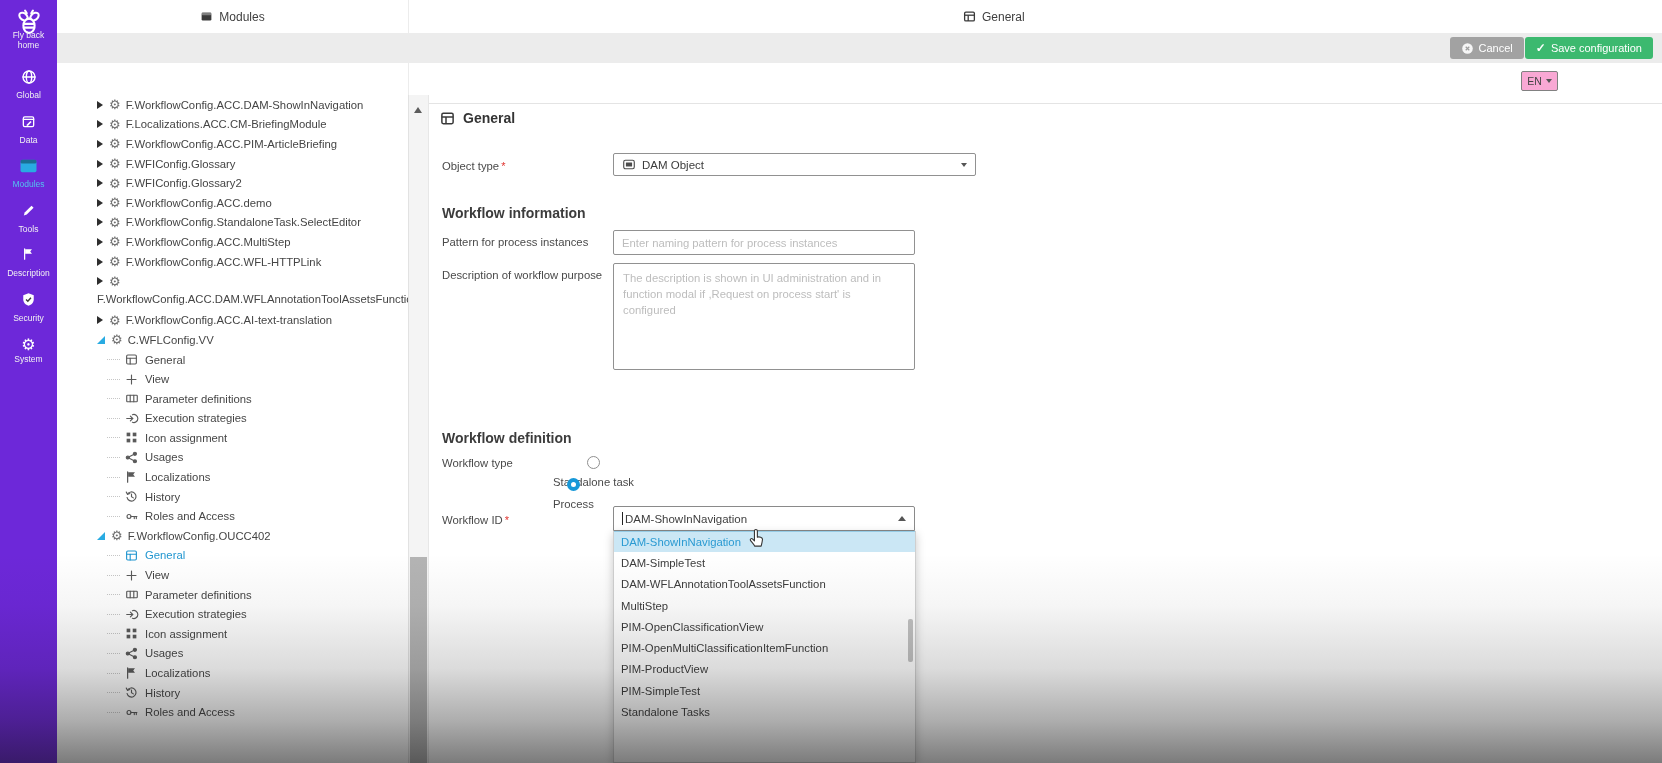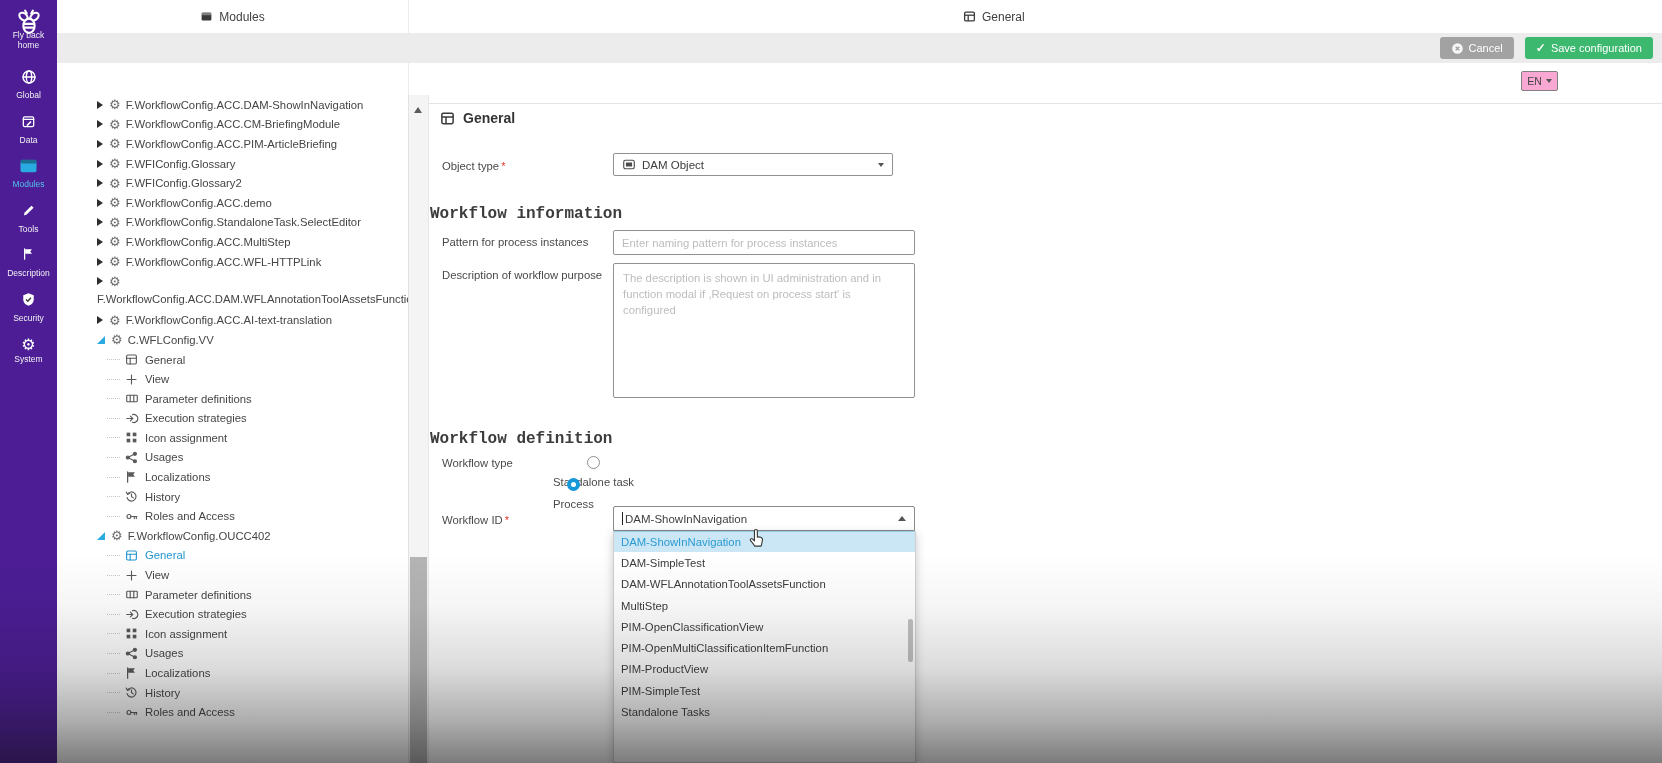--- a/index.html
+++ b/index.html
@@ -1,40 +1,40 @@
 <!DOCTYPE html>
 <html><head>
 <meta charset="utf-8">
 <style>
   * { margin:0; padding:0; box-sizing:border-box; }
   html,body { background:#fff; }
   body { font-family:"Liberation Sans", sans-serif; }
   .root { position:relative; width:1662px; height:763px; overflow:hidden; background:#fff; }
 
   
-  .sidebar { position:absolute; left:0; top:0; width:57px; height:763px; background:#4c1d95; z-index:30; }
+  .sidebar { position:absolute; left:0; top:0; width:57px; height:763px; background:#6d28d9; z-index:30; }
   .side-home { padding-top:7px; text-align:center; cursor:pointer; }
   .side-home .side-label { margin-top:4px; }
   .side-item { height:44.5px; padding-top:5px; text-align:center; cursor:pointer; }
   #sidebar-items { margin-top:14px; }
   .side-icon { display:inline-block; height:17px; color:#fff; }
   .side-icon svg { display:block; margin:0 auto; }
   .side-label { font-size:8.5px; color:#f2f2f2; line-height:1.2; }
   .side-item.active .side-icon { color:#29abe2; }
   .side-item.active .side-label { color:#53c3ef; }
 
   
   .hdr-white { position:absolute; left:57px; right:0; top:0; height:33px; background:#fff; z-index:10; }
   .hdr-gray  { position:absolute; left:57px; right:0; top:33px; height:30px; background:#ececec; z-index:11; }
   .hdr-divider-v { position:absolute; left:408px; top:0; width:1px; height:95px; background:#ececec; z-index:12; }
   .tree-header { position:absolute; left:57px; width:351px; top:0; height:33px; display:flex; align-items:center; justify-content:center; gap:6px; font-size:12px; color:#3f3f3f; z-index:12; }
   .main-tab { position:absolute; left:963px; top:0; height:33px; display:flex; align-items:center; gap:6px; font-size:12px; color:#3f3f3f; z-index:12; }
   .hicon { display:inline-flex; color:#3a3a3a; }
 
-  .toolbar { position:absolute; right:9px; top:37px; height:36px; display:flex; gap:11px; z-index:12; }
+  .toolbar { position:absolute; right:9px; top:37px; height:36px; display:flex; gap:1px; z-index:12; }
   .btn { display:flex; align-items:center; gap:5px; height:22px; border:none; border-radius:3px; color:#fff; font-size:11px; font-family:"Liberation Sans",sans-serif; padding:0 11px; cursor:pointer; }
   .btn-cancel { background:#a2a2a2; }
   .btn-save { background:#3cb96f; }
   .btn .bicon { display:inline-flex; }
   .btn-save .bicon { font-size:12px; font-weight:bold; }
 
   .lang-select { position:absolute; right:104px; top:71px; width:37px; height:20px; border:1px solid #818181; border-radius:2px; background:#f9a8d4; display:flex; align-items:center; justify-content:center; gap:4px; font-size:10.5px; color:#444; z-index:12; cursor:pointer; }
   .chev-down { width:0; height:0; border-left:3.5px solid transparent; border-right:3.5px solid transparent; border-top:4px solid #555; }
   .hdr-rule { position:absolute; left:429px; right:0; top:103px; height:1px; background:#e4e4e4; z-index:5; }
 
@@ -58,26 +58,26 @@
   .scrollstrip { position:absolute; left:408px; top:95px; width:21px; bottom:0; background:#f4f4f4; border-left:1px solid #e2e2e2; border-right:1px solid #e7e7e7; z-index:7; }
   .scroll-up { position:absolute; left:5px; top:12px; width:0; height:0; border-left:4.5px solid transparent; border-right:4.5px solid transparent; border-bottom:6px solid #5c5c5c; }
   .scroll-thumb { position:absolute; left:1px; top:462px; width:17px; height:206px; background:#b4b4b4; }
 
   
   .content { position:absolute; left:429px; right:0; top:104px; bottom:0; background:#fff; z-index:4; }
   .form-title { position:absolute; left:11px; top:6px; display:flex; align-items:center; gap:8px; font-size:14px; font-weight:bold; color:#333; }
   .form-title .hicon { color:#3a3a3a; }
   .flabel { position:absolute; left:13px; font-size:11.3px; color:#4a4a4a; }
   .req { color:#e0342f; margin-left:2px; font-size:11px; vertical-align:top; }
-  .section-h { position:absolute; left:1px; font-size:16px; font-weight:bold; color:#3c3c3c;font-family:Liberation Mono, monospace; }
-
-  .select-box { position:absolute; left:184px; width:280px; height:23px; border:1px solid #919191; border-radius:2px; background:#fff; display:flex; align-items:center; padding:0 8px; gap:6px; font-size:11.5px; color:#3c3c3c; cursor:pointer; }
+  .section-h { position:absolute; left:13px; font-size:14px; font-weight:bold; color:#3c3c3c; }
+
+  .select-box { position:absolute; left:184px; width:363px; height:23px; border:1px solid #919191; border-radius:2px; background:#fff; display:flex; align-items:center; padding:0 8px; gap:6px; font-size:11.5px; color:#3c3c3c; cursor:pointer; }
   .select-box .sel-chev { margin-left:auto; }
   .text-input { position:absolute; left:184px; width:302px; height:25px; border:1px solid #919191; border-radius:2px; background:#fff; display:flex; align-items:center; padding:0 8px; font-size:11.3px; color:#bdbdbd; }
-  .textarea { position:absolute; left:184px; width:302px; height:135px; border:1px solid #919191; border-radius:2px; background:#fff; padding:7px 9px; font-size:11.3px; line-height:1.4; color:#bdbdbd; }
+  .textarea { position:absolute; left:184px; width:302px; height:107px; border:1px solid #919191; border-radius:2px; background:#fff; padding:7px 9px; font-size:11.3px; line-height:1.4; color:#bdbdbd; }
 
   .radio-row { position:absolute; left:124px; display:flex; align-items:center; gap:7px; font-size:11.3px; color:#4a4a4a; cursor:pointer;flex-direction:column; }
   .radio { width:13px; height:13px; border:1px solid #8f8f8f; border-radius:50%; background:#fff; }
   .radio.checked { border:4px solid #1798d8; }
 
   .combo { position:absolute; left:184px; width:302px; height:25px; border:1px solid #8a8a8a; border-radius:2px 2px 0 0; background:#fff; display:flex; align-items:center; padding:0 8px; font-size:11.5px; color:#3f3f3f; }
   .caret { width:1px; height:13px; background:#222; margin-right:2px; }
   .chev-up { margin-left:auto; width:0; height:0; border-left:4px solid transparent; border-right:4px solid transparent; border-bottom:5px solid #555; }
 
   
@@ -145,21 +145,21 @@
 
   <div id="tree-list" class="tree-list">
       <div class="tree-row">
         <span class="arrow col"></span>
         <span class="gear">⚙</span>
         <span class="tree-label">F.WorkflowConfig.ACC.DAM-ShowInNavigation</span>
       </div>
       <div class="tree-row">
         <span class="arrow col"></span>
         <span class="gear">⚙</span>
-        <span class="tree-label">F.WorkflowConfig.ACC.CM-BriefingModule</span>
+        <span class="tree-label">F.Localizations.ACC.CM-BriefingModule</span>
       </div>
       <div class="tree-row">
         <span class="arrow col"></span>
         <span class="gear">⚙</span>
         <span class="tree-label">F.WorkflowConfig.ACC.PIM-ArticleBriefing</span>
       </div>
       <div class="tree-row">
         <span class="arrow col"></span>
         <span class="gear">⚙</span>
         <span class="tree-label">F.WFIConfig.Glossary</span>

